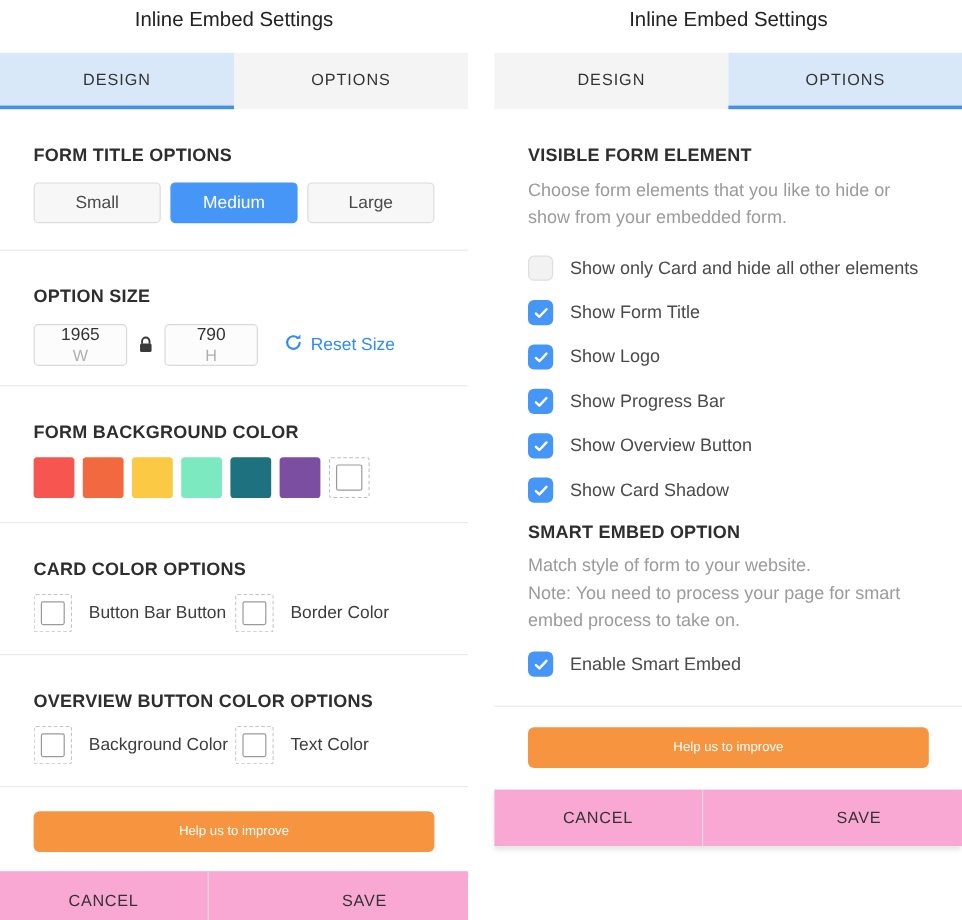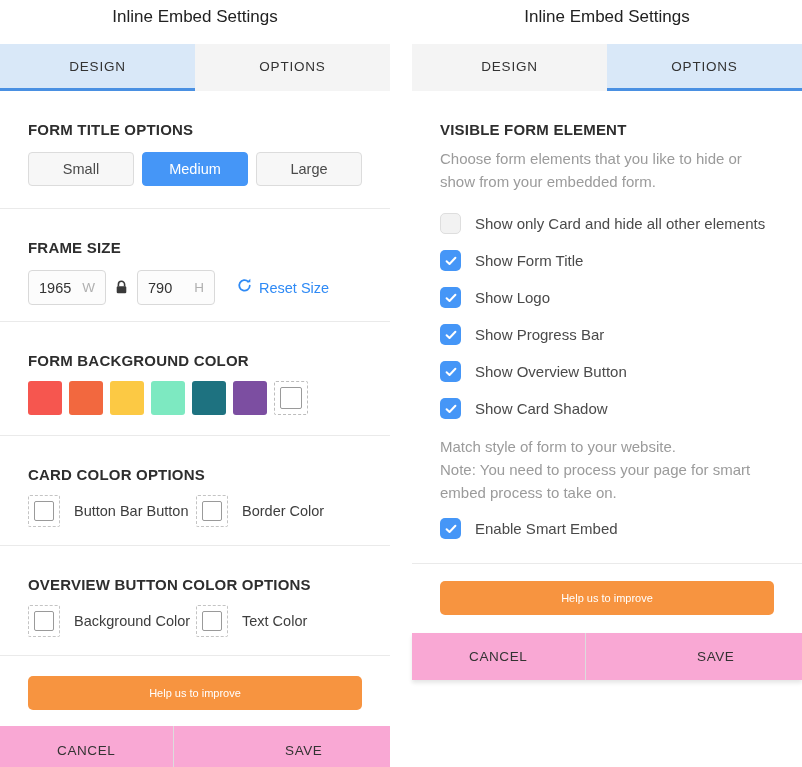--- a/index.html
+++ b/index.html
@@ -25,21 +25,21 @@
   
   .size-row { display:flex; gap:8px; margin:14px 0 22px 0; }
   .size-btn { flex:1; height:34px; display:flex; align-items:center; justify-content:center;
               background:#f7f7f7; border:1px solid #dcdcdc; border-radius:4px;
               font-size:14.5px; color:#4a4a4a; cursor:pointer; }
   .size-btn.selected { background:#4596f7; border-color:#4596f7; color:#fff; }
 
   
   .frame-row { display:flex; align-items:center; margin:14px 0 16px 0; }
   .dim-input { width:78px; height:35px; border:1px solid #d9d9d9; border-radius:4px;
-               background:#fcfcfc; display:flex; align-items:center; padding:0 10px; }
+               background:#fcfcfc; display:flex; align-items:center; padding:0 10px;flex-direction:column; }
   .dim-val { font-size:14.5px; color:#333; flex:1; overflow:hidden; white-space:nowrap; }
   .dim-unit { font-size:13.5px; color:#b0b0b0; }
   .lock { margin:0 9px; display:flex; }
   .reset { display:flex; align-items:center; gap:7px; margin-left:22px; cursor:pointer; }
   .reset-label { font-size:14.5px; color:#2f8af5; }
 
   
   .swatch-row { display:flex; gap:7px; margin:12px 0 20px 0; }
   .swatch { width:34px; height:34px; border-radius:3px; cursor:pointer; }
   .swatch-selected { width:34px; height:34px; border:1px dashed #bdbdbd; border-radius:2px;
@@ -96,21 +96,21 @@
     <div class="section bordered">
       <div class="sec-head">FORM TITLE OPTIONS</div>
       <div class="size-row">
         <div class="size-btn">Small</div>
         <div class="size-btn selected">Medium</div>
         <div class="size-btn">Large</div>
       </div>
     </div>
 
     <div class="section bordered">
-      <div class="sec-head">FRAME SIZE</div>
+      <div class="sec-head">OPTION SIZE</div>
       <div class="frame-row">
         <div class="dim-input">
           <span class="dim-val">1965</span>
           <span class="dim-unit">W</span>
         </div>
         <span class="lock">
           <svg width="13" height="15" viewBox="0 0 13 15">
               <path d="M3.4 6.4V4.4a3.1 3.1 0 0 1 6.2 0v2" fill="none" stroke="#3a3a3a" stroke-width="1.6"></path>
               <rect x="1.7" y="6.3" width="9.6" height="7" rx="1.3" fill="#3a3a3a"></rect>
             </svg>
@@ -246,20 +246,21 @@
               <svg width="12" height="10" viewBox="0 0 12 10">
                 <path d="M1.6 5.3 4.5 8 10.4 1.7" fill="none" stroke="#fff" stroke-width="2" stroke-linecap="round" stroke-linejoin="round"></path>
               </svg>
             </div>
           <span class="check-label">Show Card Shadow</span>
         </div>
       </div>
     </div>
 
     <div class="section" style="padding-top:0;">
+      <div class="sec-head">SMART EMBED OPTION</div>
       <div class="desc" style="margin-top:8px;">
         <div>Match style of form to your website.</div>
         <div>Note: You need to process your page for smart embed process to take on.</div>
       </div>
       <div class="check-row" style="margin-top:14px; margin-bottom:0;">
         <div class="checkbox checked">
             <svg width="12" height="10" viewBox="0 0 12 10">
               <path d="M1.6 5.3 4.5 8 10.4 1.7" fill="none" stroke="#fff" stroke-width="2" stroke-linecap="round" stroke-linejoin="round"></path>
             </svg>
           </div>

